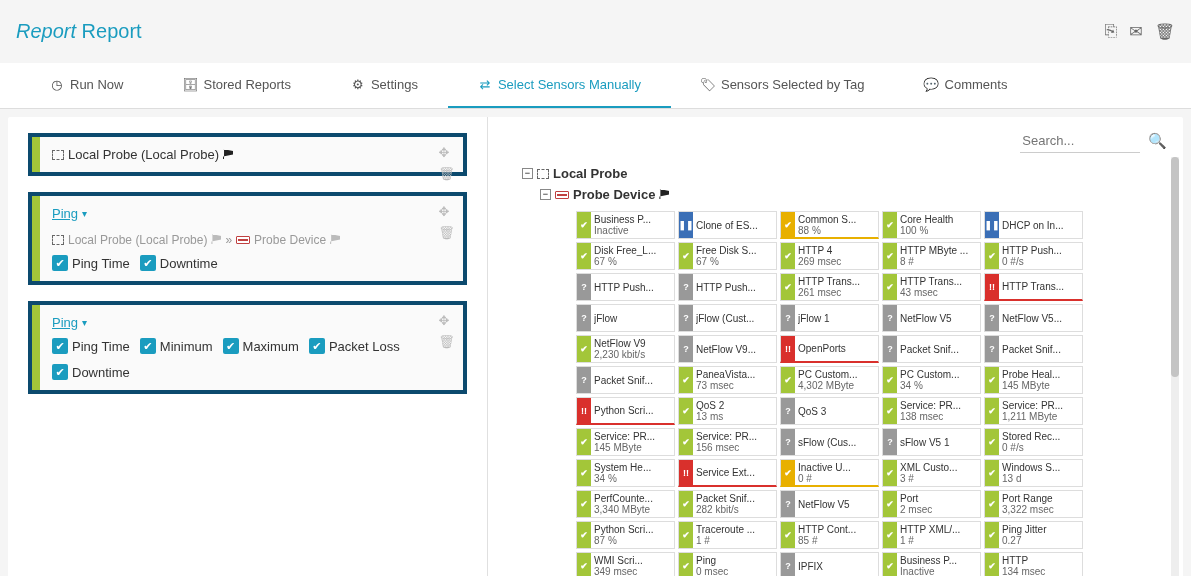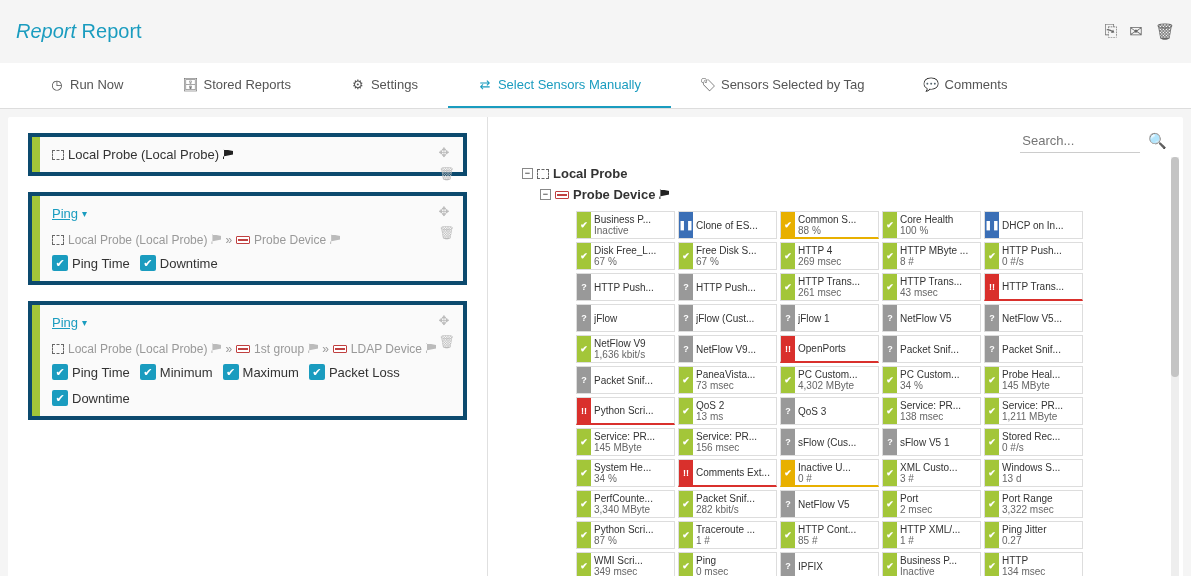--- a/index.html
+++ b/index.html
@@ -138,21 +138,20 @@
             </div>
           </div>
         </div>
         <div class="object-card">
           <div class="object-bar"></div>
           <div class="object-body">
             <div class="object-title">
               <a>Ping</a>
               <span style="color:#1a9cbf;font-size:10px;">▾</span>
             </div>
-            <div class="object-path"><span class="tree-icon"></span> Local Probe (Local Probe) <span class="icon-flag icon-flag-gray"></span> » <span class="device-icon"></span> 1st group <span class="icon-flag icon-flag-gray"></span> » <span class="device-icon"></span> LDAP Device <span class="icon-flag icon-flag-gray"></span></div>
             <div class="checks">
               <div class="check">
                 <span class="checkbox">✔</span>
                 <span>Ping Time</span>
               </div>
               <div class="check">
                 <span class="checkbox">✔</span>
                 <span>Minimum</span>
               </div>
               <div class="check">
@@ -323,21 +322,21 @@
               <div class="sensor">
                 <div class="sensor-stripe stripe-gray">?</div>
                 <div class="sensor-text">
                   <div class="sensor-name">NetFlow V5...</div>
                 </div>
               </div>
               <div class="sensor">
                 <div class="sensor-stripe stripe-green">✔</div>
                 <div class="sensor-text">
                   <div class="sensor-name">NetFlow V9</div>
-                  <div class="sensor-val">1,636 kbit/s</div>
+                  <div class="sensor-val">2,230 kbit/s</div>
                 </div>
               </div>
               <div class="sensor">
                 <div class="sensor-stripe stripe-gray">?</div>
                 <div class="sensor-text">
                   <div class="sensor-name">NetFlow V9...</div>
                 </div>
               </div>
               <div class="sensor underline-red">
                 <div class="sensor-stripe stripe-red">!!</div>
@@ -460,21 +459,21 @@
               <div class="sensor">
                 <div class="sensor-stripe stripe-green">✔</div>
                 <div class="sensor-text">
                   <div class="sensor-name">System He...</div>
                   <div class="sensor-val">34 %</div>
                 </div>
               </div>
               <div class="sensor underline-red">
                 <div class="sensor-stripe stripe-red">!!</div>
                 <div class="sensor-text">
-                  <div class="sensor-name">Comments Ext...</div>
+                  <div class="sensor-name">Service Ext...</div>
                 </div>
               </div>
               <div class="sensor underline-yellow">
                 <div class="sensor-stripe stripe-yellow">✔</div>
                 <div class="sensor-text">
                   <div class="sensor-name">Inactive U...</div>
                   <div class="sensor-val">0 #</div>
                 </div>
               </div>
               <div class="sensor">

